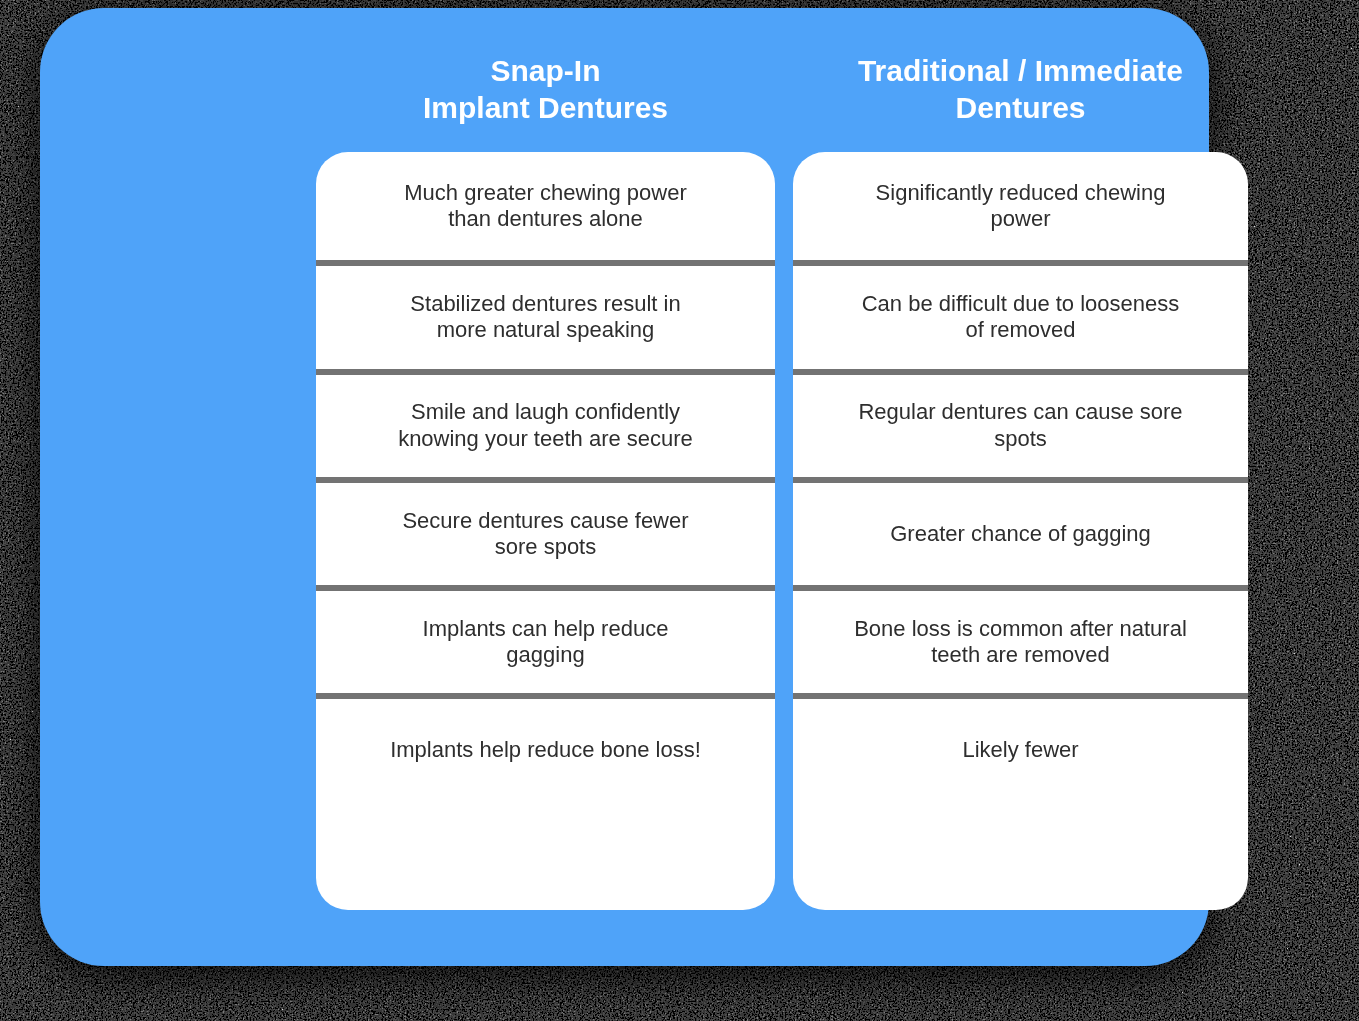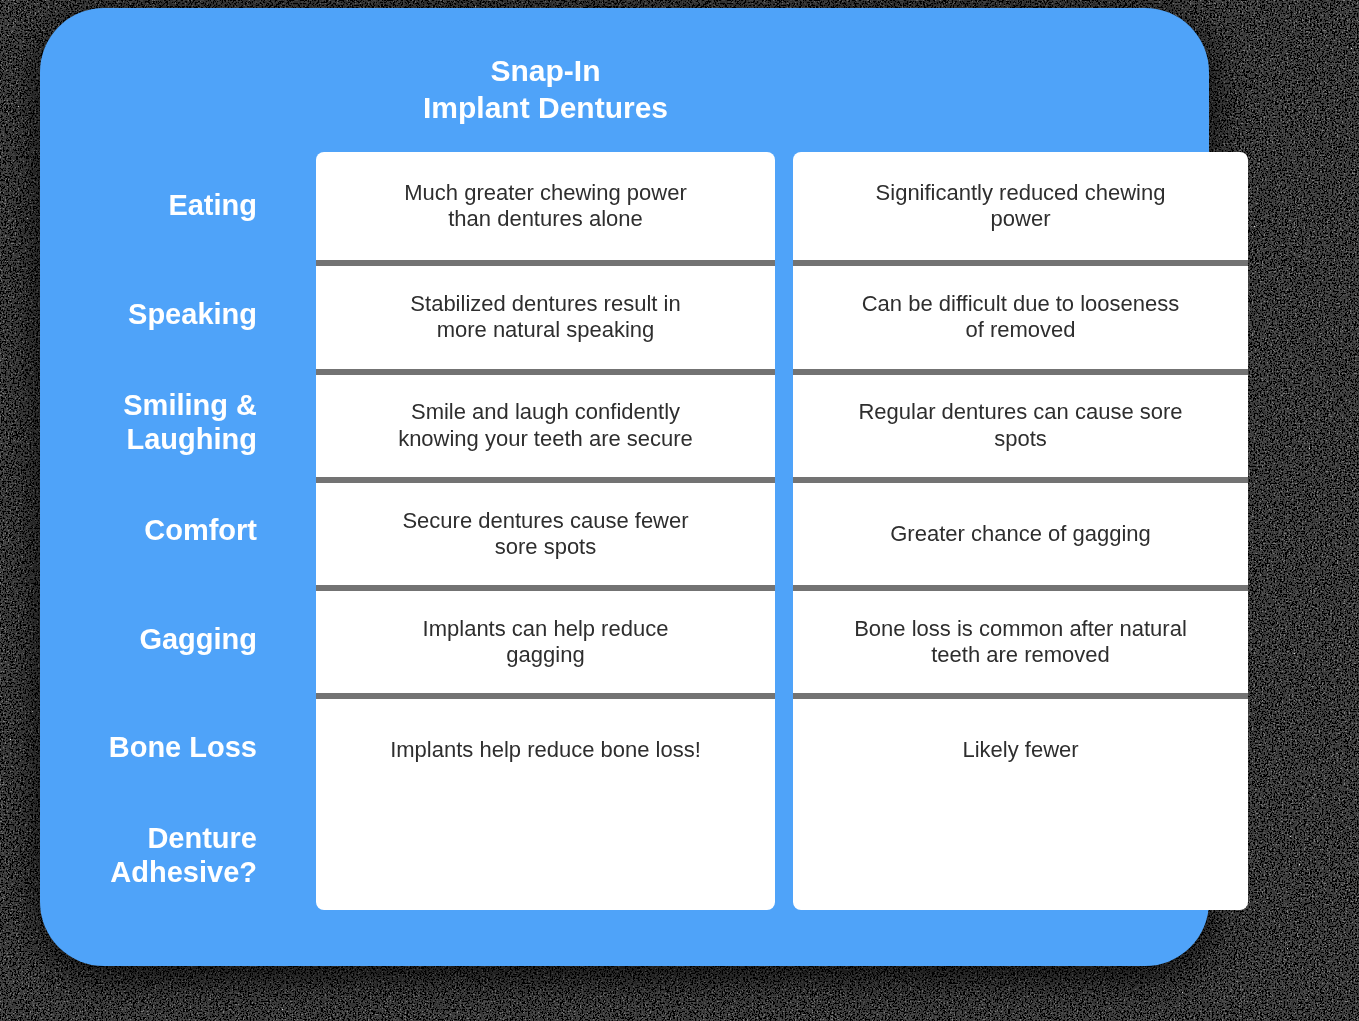--- a/index.html
+++ b/index.html
@@ -66,21 +66,21 @@
     text-align: right;
     padding-right: 59px;
     color: #ffffff;
     font-size: 29px;
     font-weight: 700;
     line-height: 1.16;
     white-space: pre-line;
   }
   .white-col {
     background: #ffffff;
-    border-radius: 8px;
+    border-radius: 32px;
     overflow: hidden;
     display: grid;
     grid-template-rows: repeat(7, 108.3px);
   }
   .white-col.snap { grid-column: 2; }
   .white-col.trad { grid-column: 4; }
   .cell {
     display: flex;
     align-items: center;
     justify-content: center;
@@ -115,35 +115,26 @@
     <rect width="1359" height="1021" filter="url(#grain)"></rect>
   </svg>
 
   <div class="card">
 
     <div class="headers">
       <div></div>
       <div class="header-cell" style="grid-column:2">Snap-In
 Implant Dentures</div>
       <div></div>
+      <div class="header-cell" style="grid-column:4">Traditional / Immediate
+Dentures</div>
     </div>
 
     <div class="grid">
 
-      <div class="labels">
-        <div class="row-label">Eating</div>
-        <div class="row-label">Speaking</div>
-        <div class="row-label">Smiling &amp;
-Laughing</div>
-        <div class="row-label">Comfort</div>
-        <div class="row-label">Gagging</div>
-        <div class="row-label">Bone Loss</div>
-        <div class="row-label">Denture
-Adhesive?</div>
-      </div>
 
       <div class="white-col snap">
         <div class="cell">Much greater chewing power
 than dentures alone</div>
         <div class="cell">Stabilized dentures result in
 more natural speaking</div>
         <div class="cell">Smile and laugh confidently
 knowing your teeth are secure</div>
         <div class="cell">Secure dentures cause fewer
 sore spots</div>

